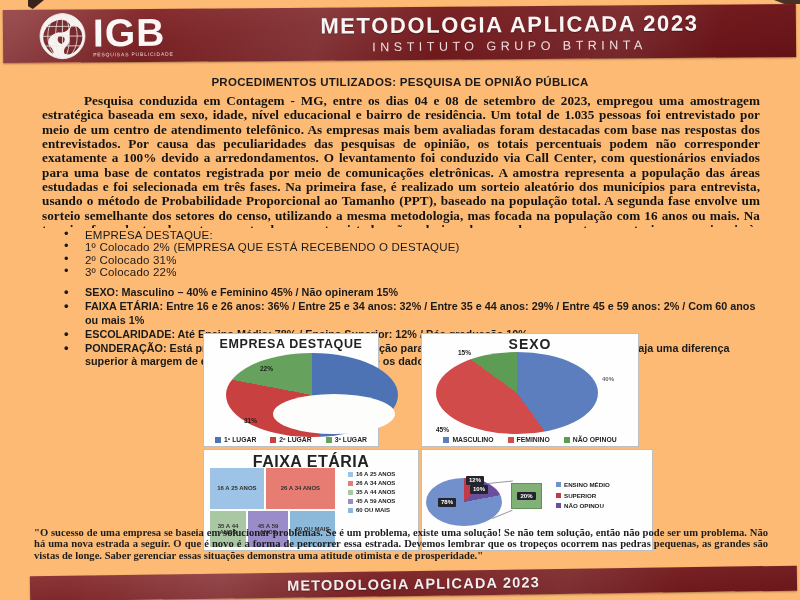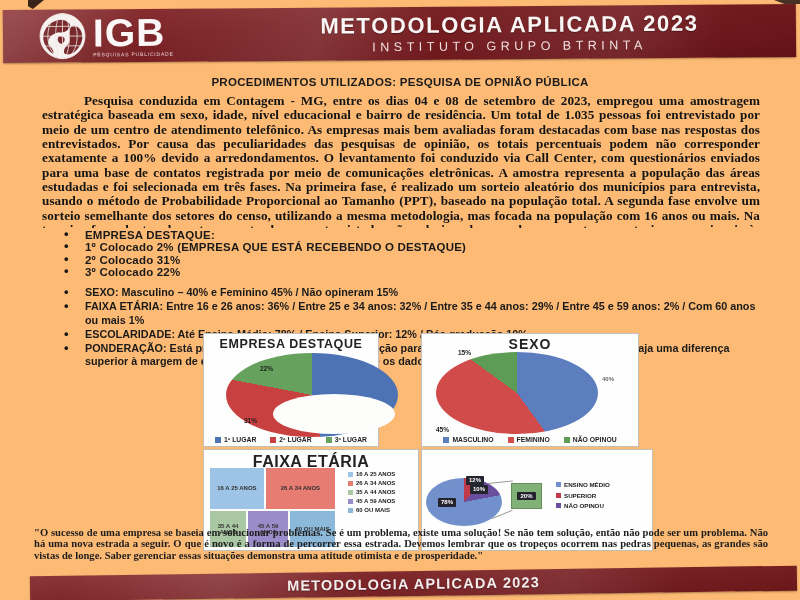--- a/index.html
+++ b/index.html
@@ -35,21 +35,21 @@
   
   .intro { position:absolute; left:42px; right:40px; top:94px; height:134px; overflow:hidden;
     font-family:"Liberation Serif", serif; font-size:13.2px; line-height:14.35px;
     text-align:justify; text-indent:42px; color:#141414; font-weight:600; letter-spacing:.05px; }
   .intro b { font-weight:700; }
 
   
   .bullets { position:absolute; left:58px; right:38px; top:229px; color:#1a1a1a; }
   .bullet { position:relative; padding-left:27px; }
   .bullet::before { content:"\2022"; position:absolute; left:6px; top:-1px; font-size:13px; }
-  .grp-a .bullet { font-size:11.5px; font-weight:700; line-height:12.3px; letter-spacing:.2px; }
+  .grp-a .bullet { font-size:11.5px; font-weight:400; line-height:12.3px; letter-spacing:.2px; }
   .grp-b { margin-top:8px; }
   .grp-b .bullet { font-size:10.8px; font-weight:600; line-height:13.2px; margin-top:1px; }
 
   
   .card { position:absolute; background:#fefefe; border:1px solid #bfbfbf; }
   .card-title { text-align:center; font-weight:800; color:#222; }
 
   
   #card-empresa { left:203px; top:333px; width:176px; height:114px; }
   #card-empresa .card-title { font-size:12.5px; letter-spacing:.6px; margin-top:3px; }

